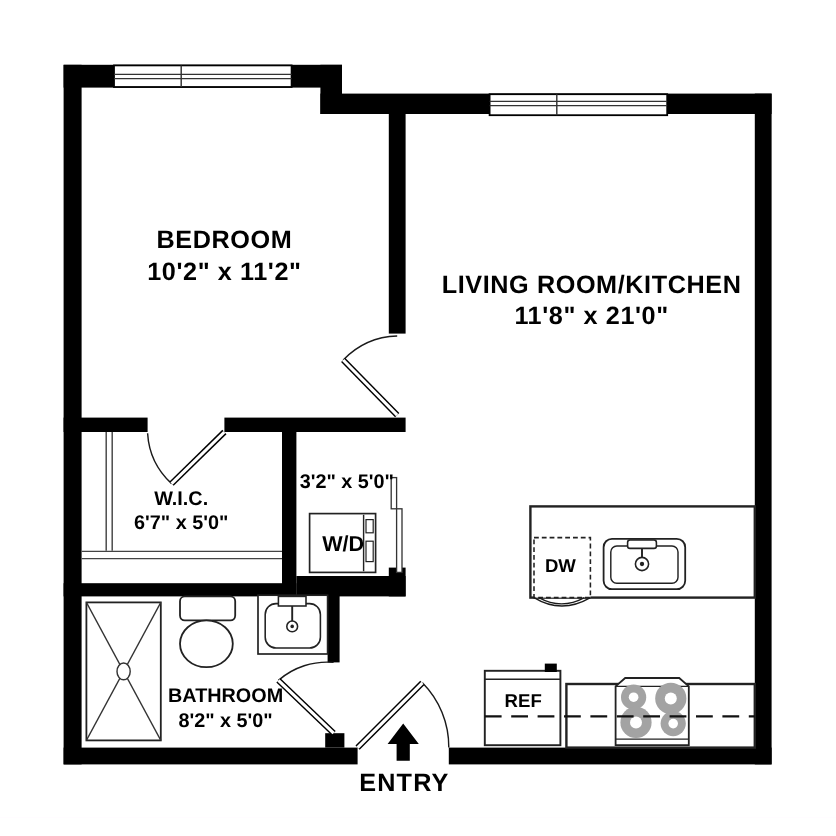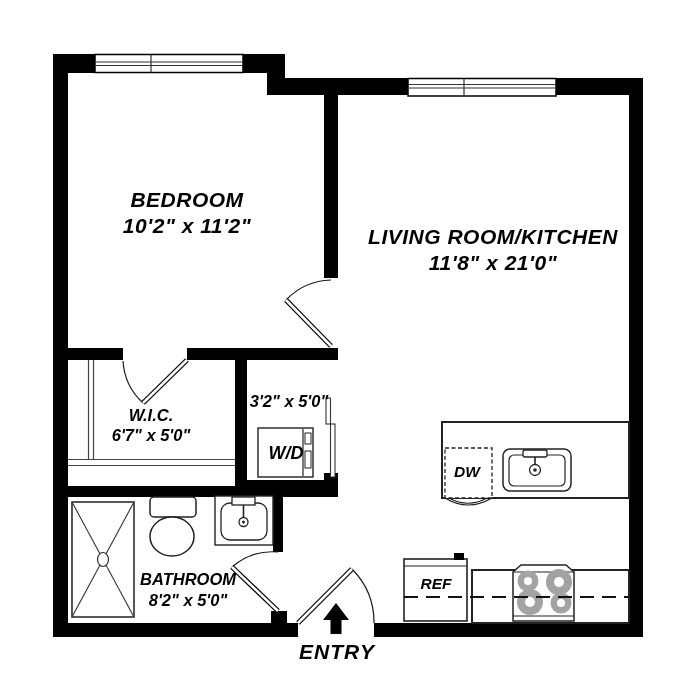--- a/index.html
+++ b/index.html
@@ -1,16 +1,16 @@
 <!DOCTYPE html>
 <html><head>
 <meta charset="utf-8">
 <style>
   html,body{margin:0;padding:0;background:#ffffff;}
-  .plan-wrap{width:697px;height:681px;background:#f0abfc;position:relative;font-family:"Liberation Sans",sans-serif;font-style:italic;}
+  .plan-wrap{width:697px;height:681px;background:#f0abfc;position:relative;font-family:"Liberation Sans",sans-serif;}
   svg{display:block;}
   text{font-family:"Liberation Sans","DejaVu Sans",sans-serif;font-weight:bold;fill:#000;}
   .room-label{font-size:21px;letter-spacing:0.5px;}
   .small-label{font-size:16.5px;}
   .appl-label{font-size:15.5px;}
   .wd-label{font-size:18px;}
   .entry-label{font-size:21px;letter-spacing:1px;}
   .thin{stroke:#1a1a1a;fill:none;}
 </style>
 </head>

